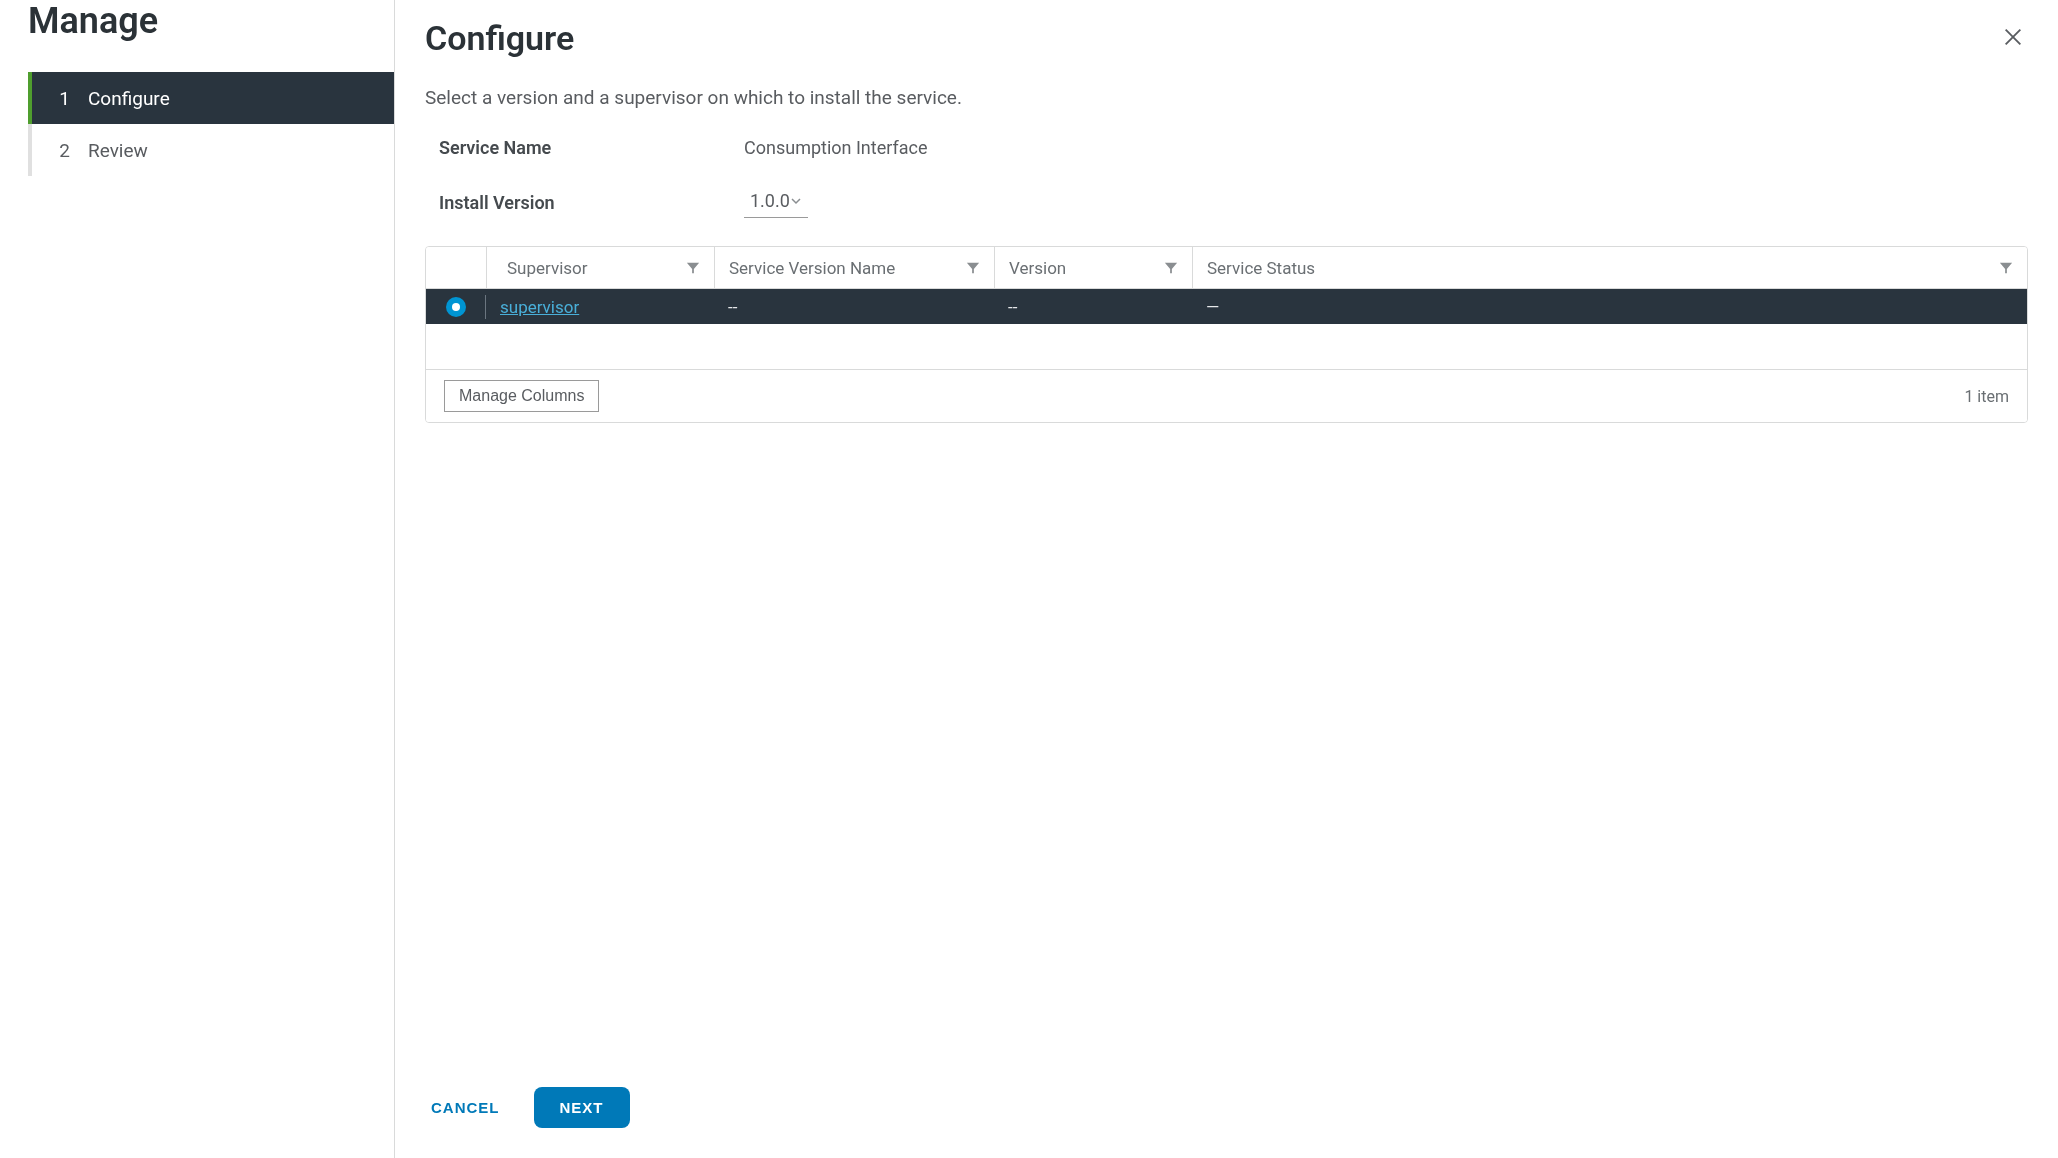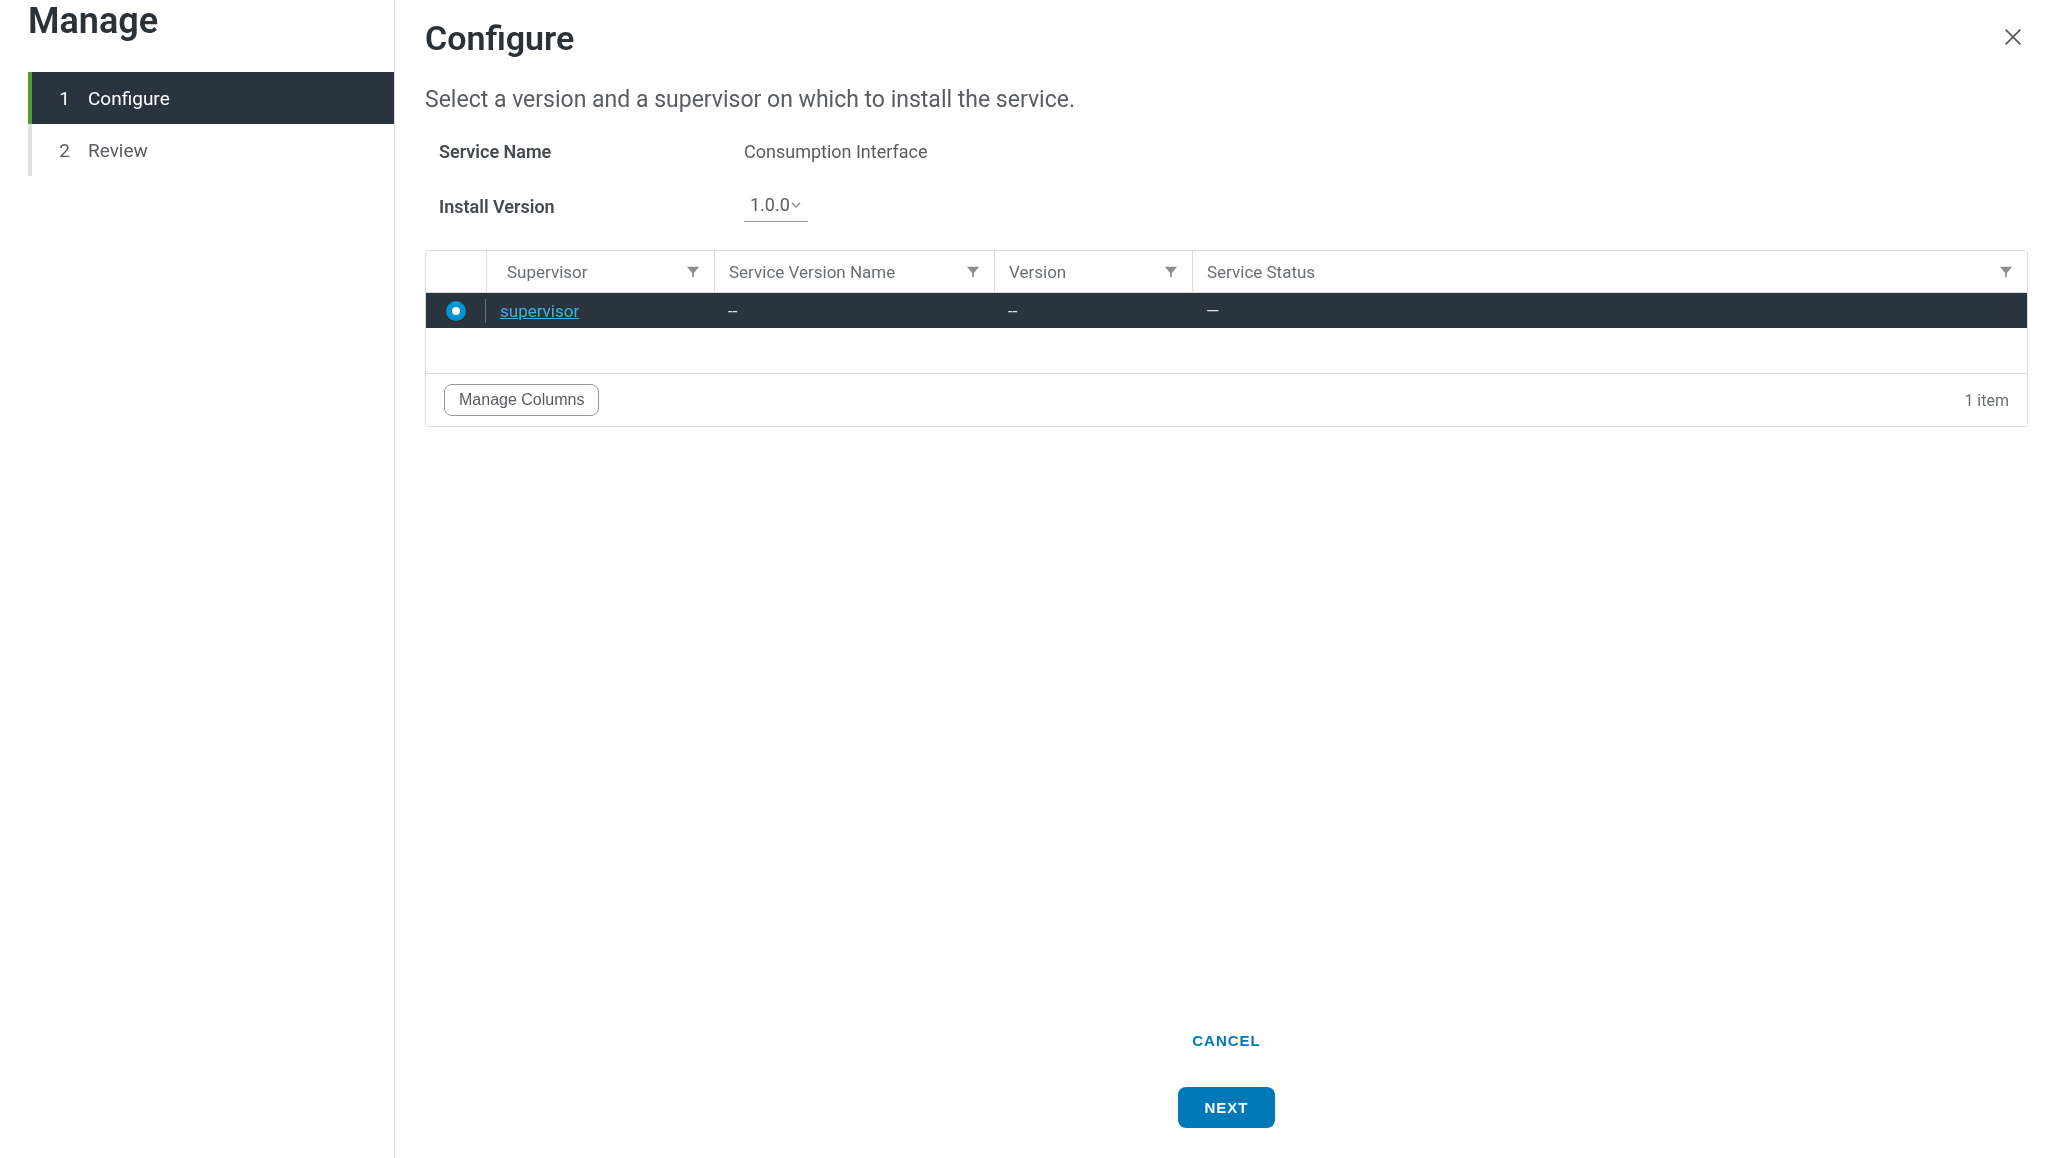--- a/index.html
+++ b/index.html
@@ -72,21 +72,21 @@
   .close-btn {
     background: none;
     border: none;
     cursor: pointer;
     padding: 4px;
     color: #595c60;
   }
   .close-btn svg { width: 22px; height: 22px; }
 
   .subtitle {
-    font-size: 23px;
+    font-size: 19px;
     color: #595c60;
     margin-bottom: 28px;
   }
 
   .form-row {
     display: flex;
     align-items: center;
     margin-bottom: 28px;
     padding-left: 14px;
   }
@@ -169,39 +169,38 @@
 
   .tfoot {
     display:flex; align-items:center; justify-content:space-between;
     padding: 10px 18px;
     border-top: 1px solid #d9dada;
     background:#fff;
   }
   .manage-cols-btn {
     border: 1px solid #9a9a9a;
     background: #fff;
-    border-radius: 8px;
+    border-radius: 0;
     padding: 6px 14px;
     font-size: 16px;
     color: #595c60;
     cursor: pointer;
   }
   .item-count {
     font-size: 16px;
     color: #6a6f73;
   }
 
   
   .footer {
     margin-top: auto;
     padding: 24px 0 30px;
     display: flex;
     gap: 28px;
     align-items:center;
-    flex-direction:column;
   }
   .btn-cancel {
     background: none; border: none; color: #0079b8;
     font-size: 15px; letter-spacing: 1px; font-weight:600;
     cursor: pointer; padding: 10px 6px;
   }
   .btn-next {
     background: #0079b8; color: #fff; border:none;
     font-size: 15px; letter-spacing: 1px; font-weight:600;
     padding: 12px 26px; border-radius: 8px; cursor:pointer;

